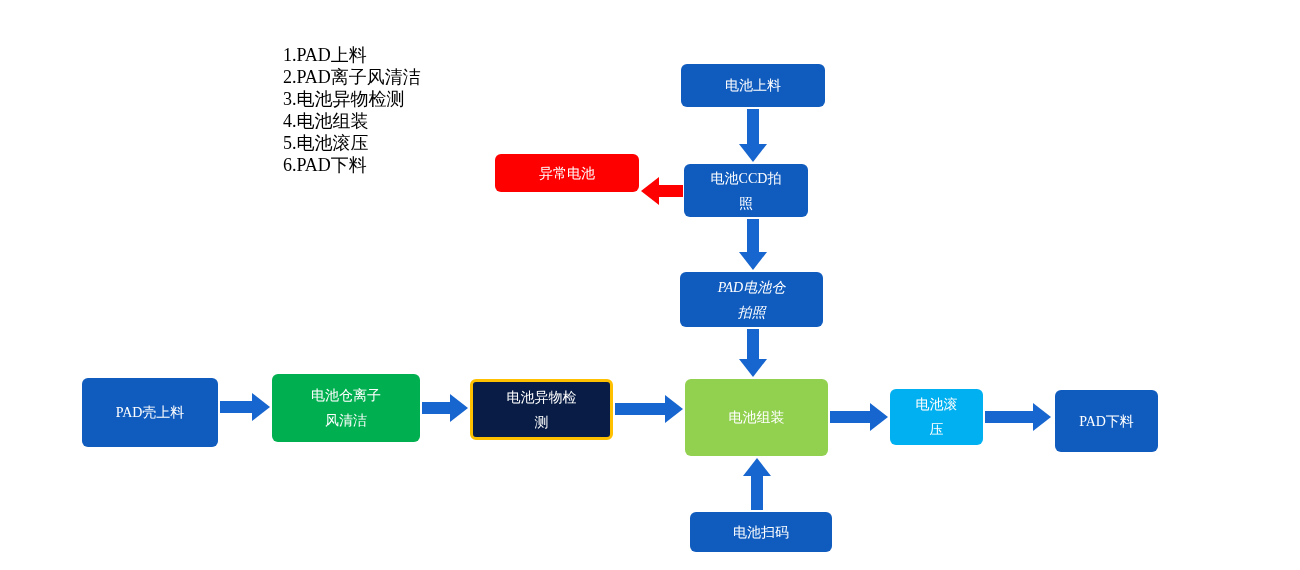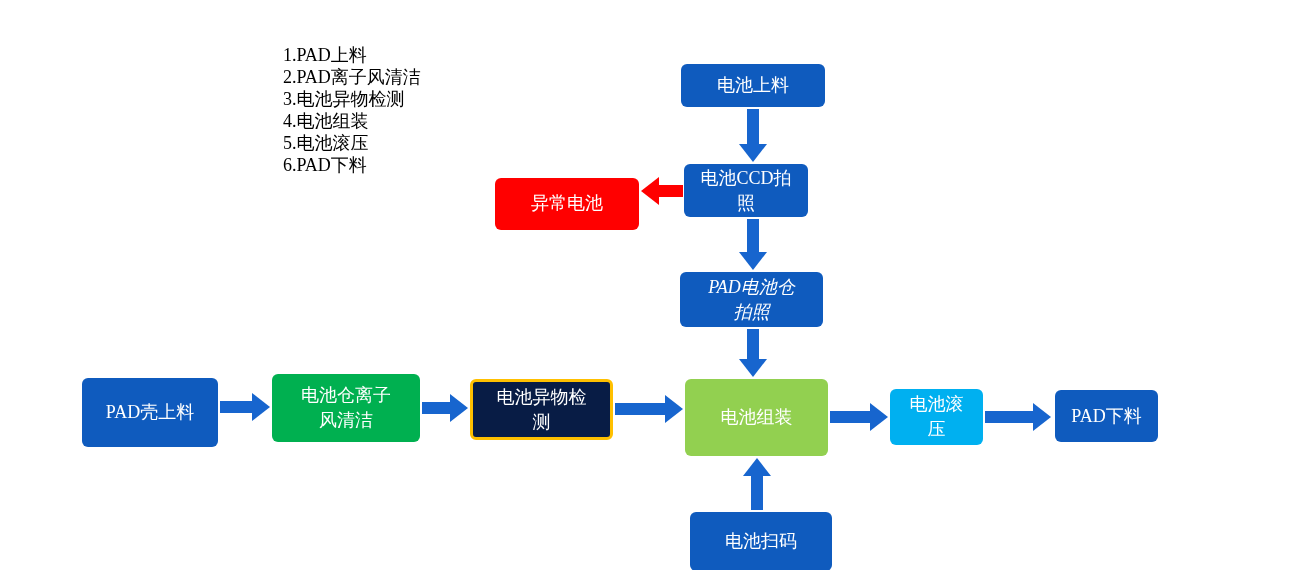--- a/index.html
+++ b/index.html
@@ -17,21 +17,21 @@
   #canvas{
     position:relative;width:1300px;height:570px;background:#ffffff;overflow:hidden;
     font-family:"Liberation Serif","DejaVu Serif",serif;
   }
   .legend{
     position:absolute;left:283px;top:44px;color:#000;font-size:18px;line-height:22px;
   }
   .legend div{margin:0 0 0 0;}
   .node{
     position:absolute;display:flex;align-items:center;justify-content:center;
-    color:#fff;font-size:18px;line-height:25px;text-align:center;
+    color:#fff;font-size:14px;line-height:25px;text-align:center;
     border-radius:6px;white-space:pre-line;box-sizing:border-box;padding:2px 6px;
   }
   .blue{background:var(--box_blue);}
   .green{background:var(--green);}
   .lightgreen{background:var(--light_green);}
   .cyan{background:var(--cyan);}
   .redbox{background:var(--red);}
   .navybox{background:var(--navy);border:3px solid var(--gold);}
   .arrow{position:absolute;display:flex;}
   .arrow.h{flex-direction:row;align-items:center;height:28px;}
@@ -66,21 +66,21 @@
   </div>
 
   <div class="node blue" style="left:684px;top:164px;width:124px;height:53px;">电池CCD拍
 照</div>
 
   <div class="arrow h red" style="left:641px;top:177px;width:42px;">
     <div class="head-left"></div>
       <div class="shaft-h"></div>
   </div>
 
-  <div class="node redbox" style="left:495px;top:178px;width:144px;height:52px;font-family:Liberation Mono, monospace;">异常电池</div>
+  <div class="node redbox" style="left:495px;top:154px;width:144px;height:38px;">异常电池</div>
 
   <div class="arrow v" style="left:739px;top:219px;height:51px;">
     <div class="shaft-v"></div>
       <div class="head-down"></div>
   </div>
 
   <div class="node blue" style="left:680px;top:272px;width:143px;height:55px;font-style:italic;">PAD电池仓
 拍照</div>
 
   <div class="arrow v" style="left:739px;top:329px;height:48px;">
@@ -119,22 +119,22 @@
   </div>
 
   <div class="node cyan" style="left:890px;top:389px;width:93px;height:56px;">电池滚
 压</div>
 
   <div class="arrow h" style="left:985px;top:403px;width:66px;">
     <div class="shaft-h"></div>
       <div class="head-right"></div>
   </div>
 
-  <div class="node blue" style="left:1055px;top:390px;width:103px;height:52px;">PAD下料</div>
+  <div class="node blue" style="left:1055px;top:390px;width:103px;height:62px;">PAD下料</div>
 
   <div class="arrow v" style="left:743px;top:458px;height:52px;">
     <div class="head-up"></div>
       <div class="shaft-v"></div>
   </div>
 
-  <div class="node blue" style="left:690px;top:512px;width:142px;height:59px;">电池扫码</div>
+  <div class="node blue" style="left:690px;top:512px;width:142px;height:40px;">电池扫码</div>
 
 </div>
 
 </body></html>

